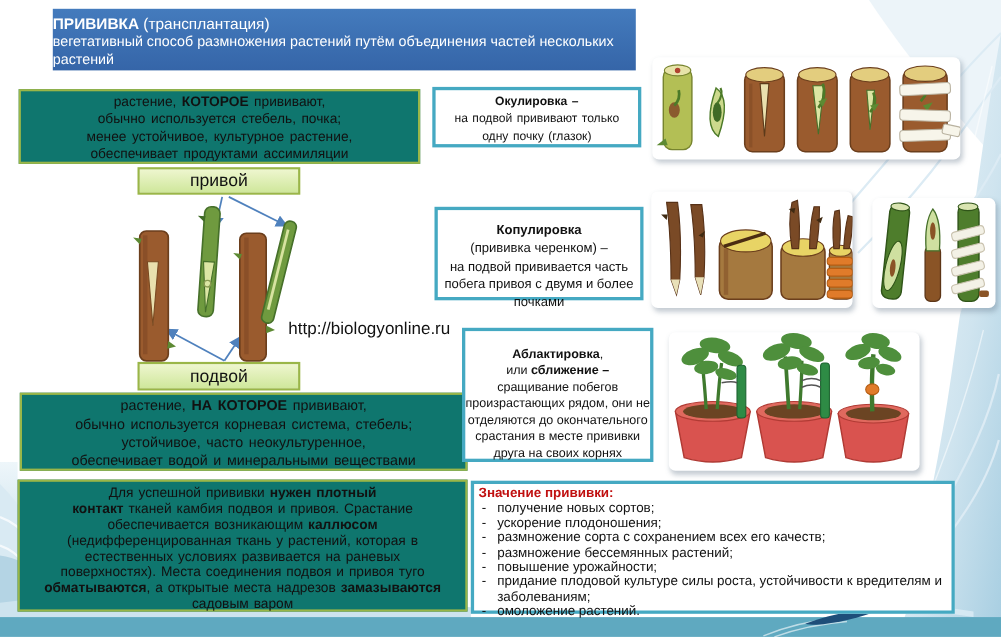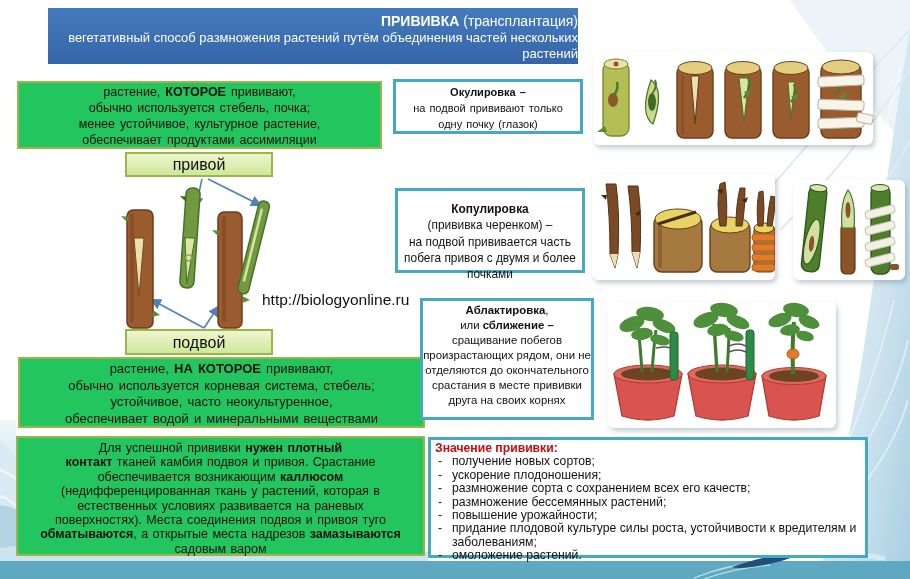--- a/index.html
+++ b/index.html
@@ -1,36 +1,36 @@
 <!DOCTYPE html>
 <html><head>
 <meta charset="utf-8">
 <style>
   html,body{margin:0;padding:0;}
   .page{position:relative;width:910px;height:579px;background:#ffffff;overflow:hidden;
         font-family:"Liberation Sans",sans-serif;color:#111;}
   .abs{position:absolute;}
   .bg-svg{left:0;top:0;}
   .header{left:48px;top:8px;width:530px;height:56px;background:linear-gradient(180deg,#447bbd,#3565a8);
-          color:#fff;text-align:right;box-sizing:border-box;padding-top:5px;}
+          color:#fff;text-align:left;box-sizing:border-box;padding-top:5px;}
   .header .h1{font-size:14px;line-height:17px;}
   .header .h2{font-size:13px;line-height:16px;}
   .b{font-weight:bold;}
-  .box-green{background:#22c55e;border:2px solid #9ab648;box-sizing:border-box;text-align:center;}
+  .box-green{background:#0f766e;border:2px solid #9ab648;box-sizing:border-box;text-align:center;}
   .label-green{background:linear-gradient(180deg,#eef6cf,#cfe79b);border:2px solid #9ab648;box-sizing:border-box;
                text-align:center;font-size:16px;}
   .box-teal{background:#fff;border:3px solid #45a9c2;box-sizing:border-box;text-align:center;}
   .scion-box{left:17px;top:81px;width:365px;height:68px;font-size:12.5px;line-height:16px;padding-top:1px;word-spacing:1.5px;}
   .scion-label{left:125px;top:152px;width:148px;height:25px;line-height:22px;}
   .rootstock-label{left:125px;top:329px;width:148px;height:26px;line-height:23px;}
   .rootstock-box{left:18px;top:357px;width:407px;height:71px;font-size:13px;line-height:16.5px;padding-top:2px;word-spacing:1.5px;}
   .callus-box{left:16px;top:436px;width:409px;height:120px;font-size:12.5px;line-height:14.4px;padding-top:3px;word-spacing:1px;}
   .okulirovka-box{left:393px;top:79px;width:190px;height:55px;font-size:11px;line-height:16px;padding-top:2px;word-spacing:1px;}
   .kopulirovka-box{left:395px;top:188px;width:190px;height:85px;font-size:11.9px;line-height:16.3px;padding-top:10px;}
-  .ablaktirovka-box{left:420px;top:298px;width:174px;height:122px;font-size:11.4px;line-height:15px;padding-top:2px;}
+  .ablaktirovka-box{left:420px;top:298px;width:174px;height:122px;font-size:11.4px;line-height:15px;padding-top:14px;}
   .significance-box{left:428px;top:437px;width:440px;height:121px;text-align:left;font-size:12.2px;line-height:13.4px;padding:2px 4px 2px 4px;}
   .significance-title{color:#c01010;font-weight:bold;}
   .vitem{display:flex;}
   .vitem .dash{width:14px;flex:0 0 14px;text-align:left;padding-left:3px;}
   .vitem .txt{flex:1;}
   .url-text{left:262px;top:291px;font-size:15.5px;color:#111;}
   .panel{background:#fff;border-radius:6px;box-shadow:2px 3px 5px rgba(90,110,130,.35);}
   .panel1{left:593px;top:52px;width:280px;height:93px;}
   .panel2a{left:592px;top:174px;width:183px;height:106px;}
   .panel2b{left:793px;top:180px;width:112px;height:100px;}

